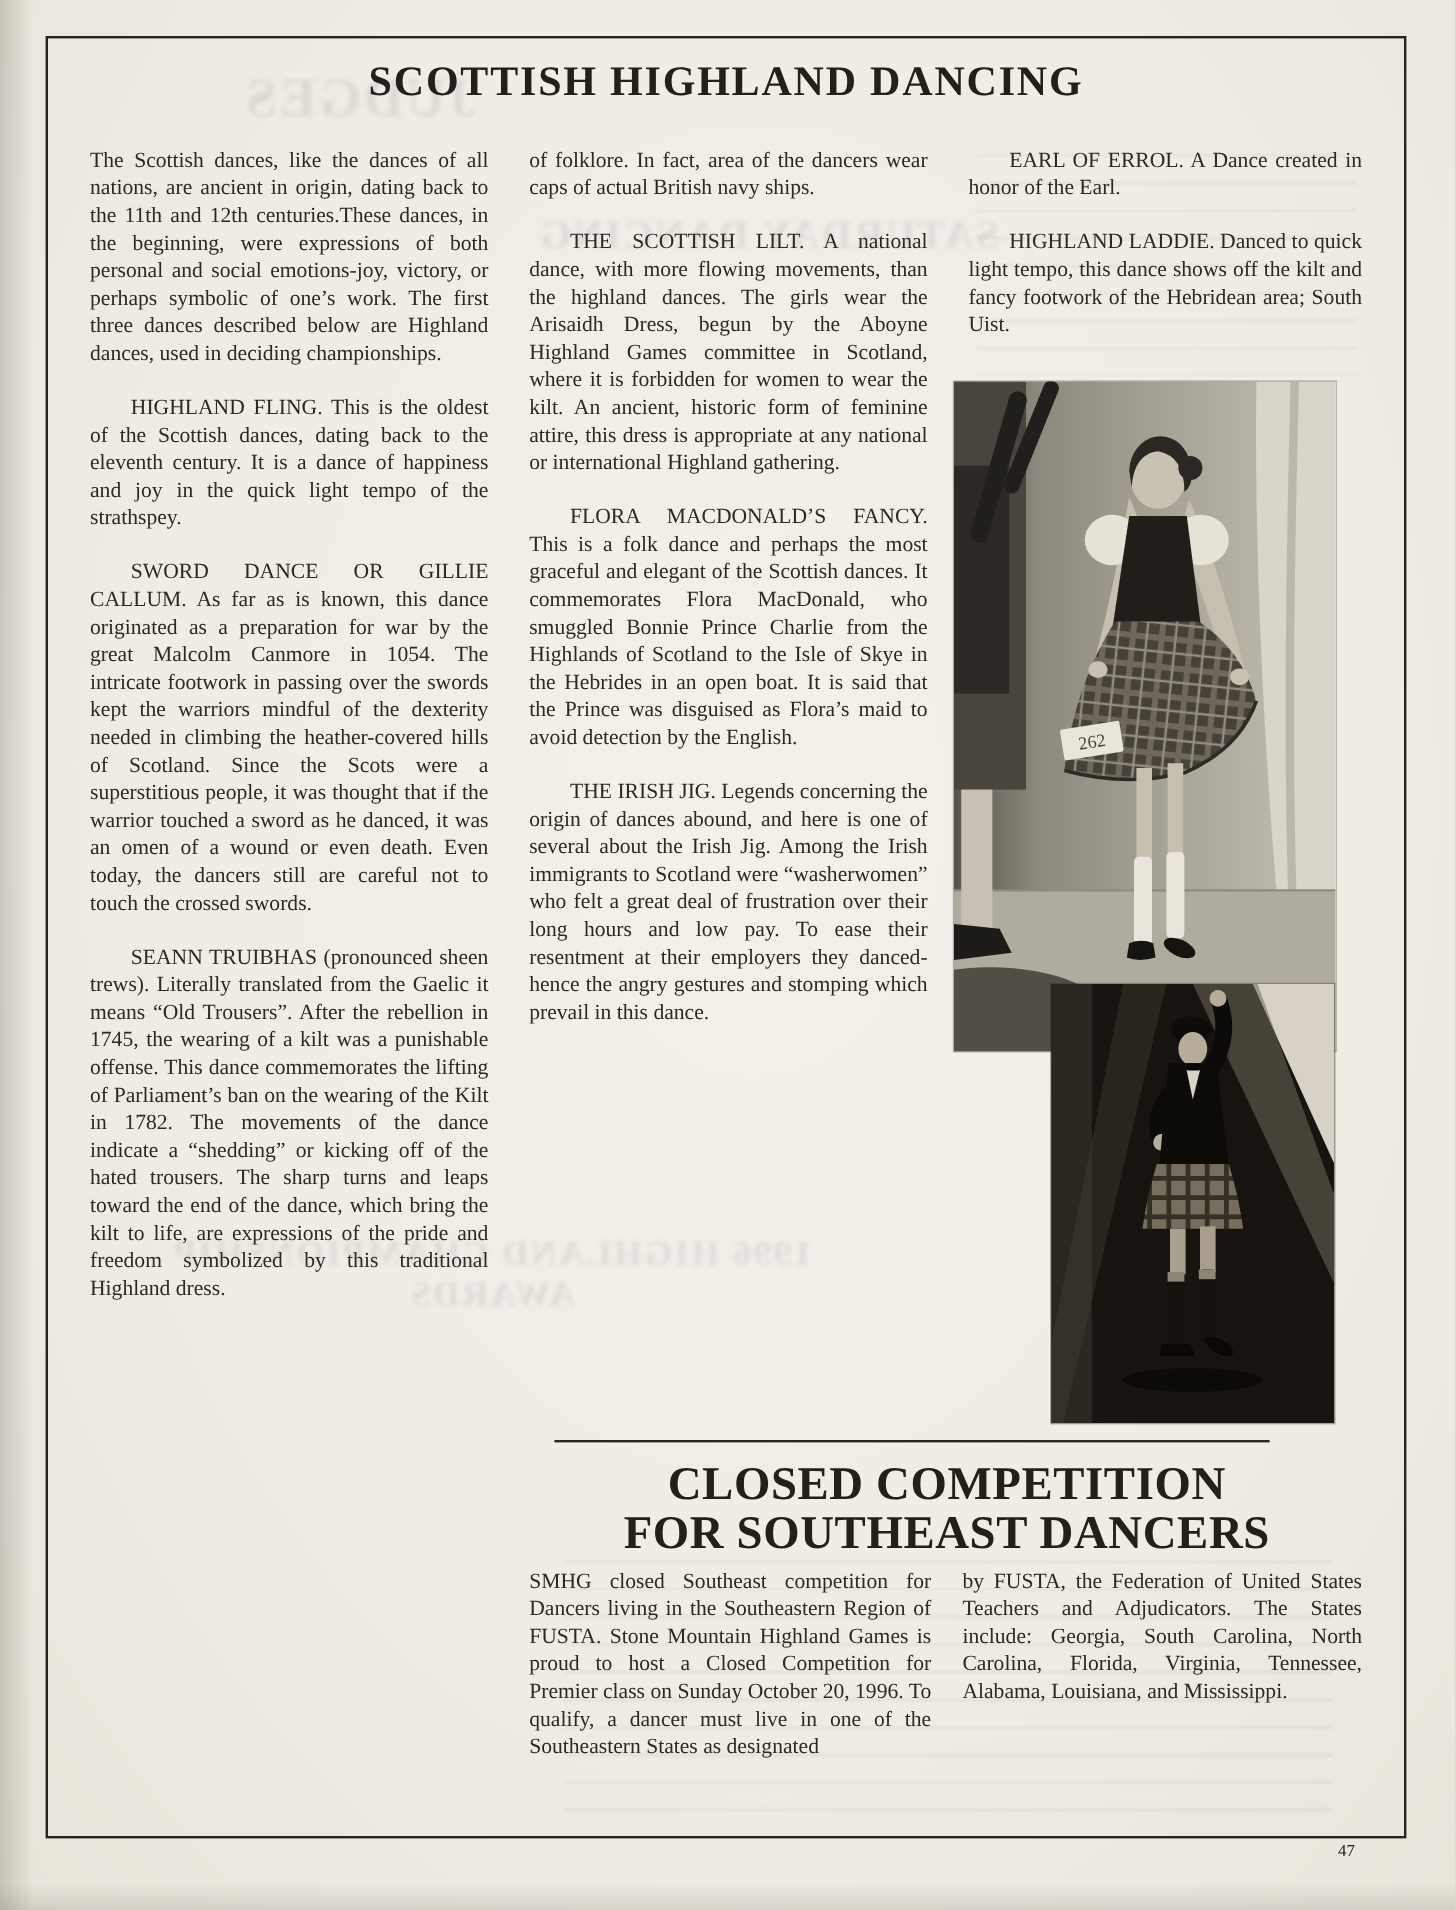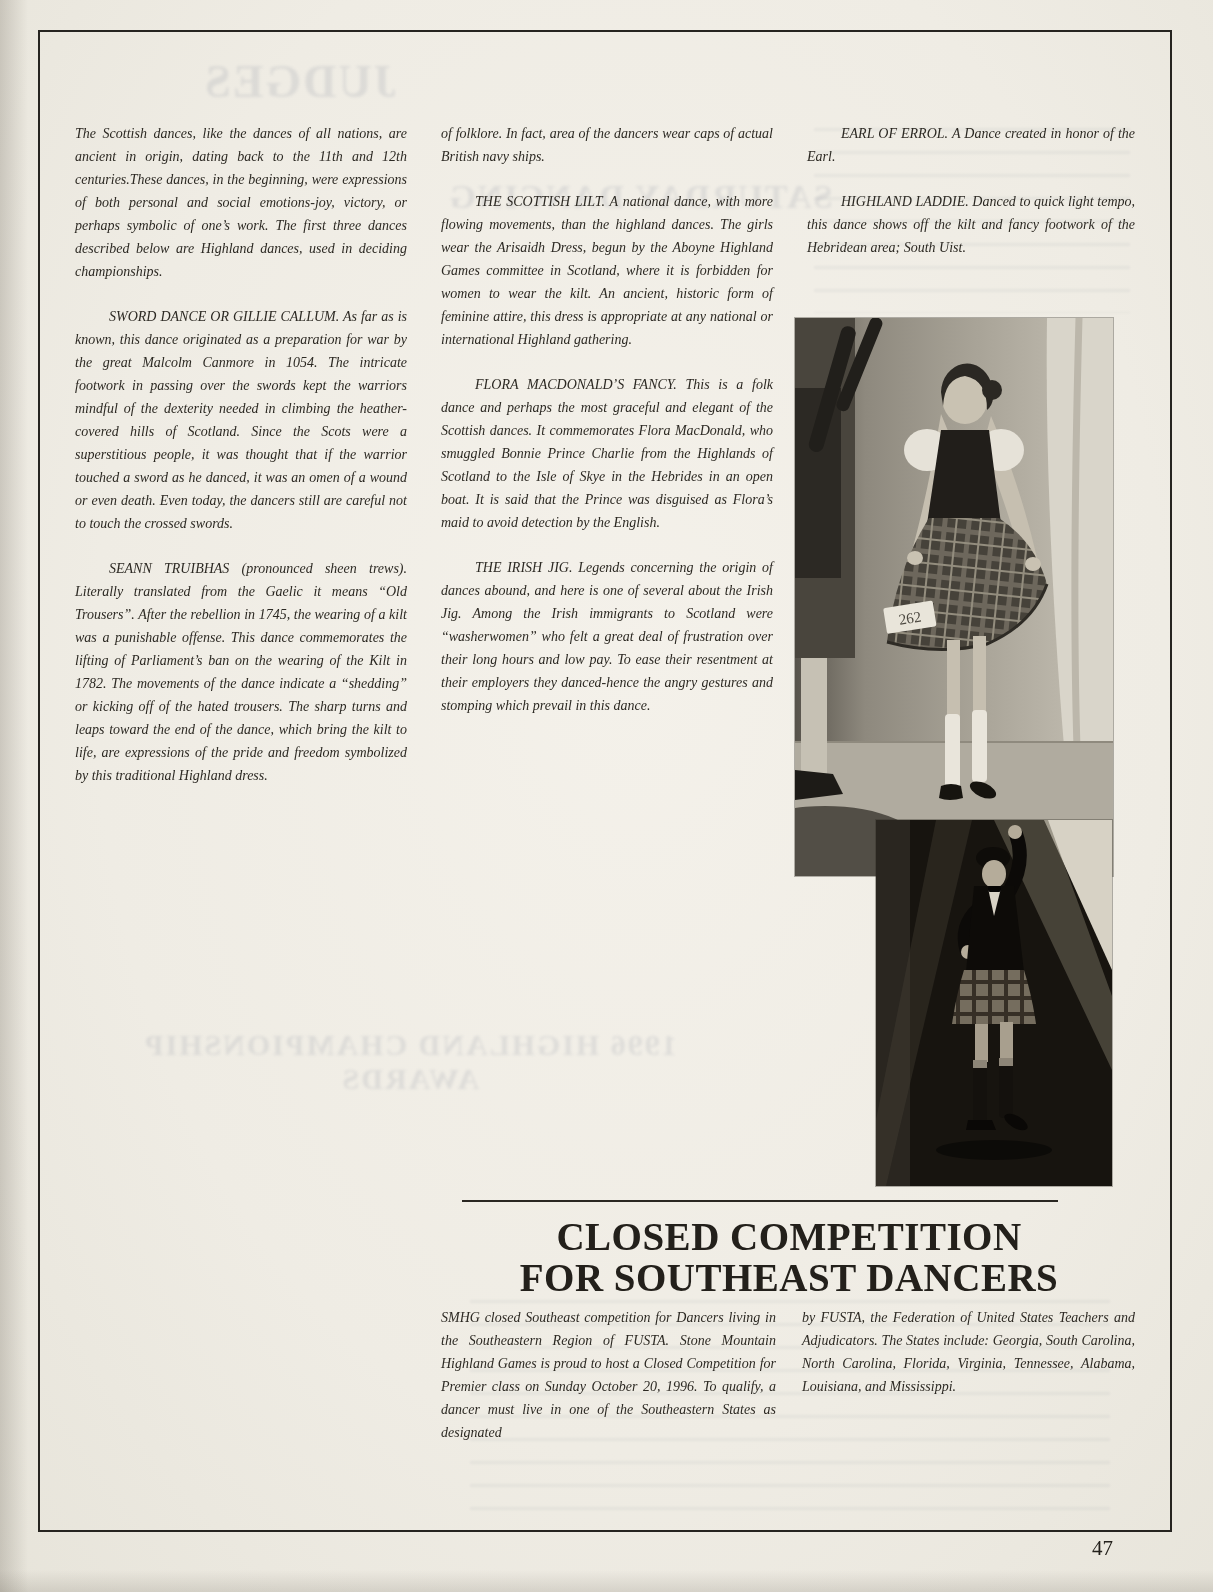--- a/index.html
+++ b/index.html
@@ -10,38 +10,38 @@
     font-family:"Liberation Serif","DejaVu Serif",serif; color:#2c2923; overflow:hidden;
   }
   .edge-left { position:absolute; left:0; top:0; bottom:0; width:28px;
     background:linear-gradient(90deg, rgba(70,62,50,.20), rgba(70,62,50,0)); z-index:5; }
   .edge-bottom { position:absolute; left:0; right:0; bottom:0; height:22px;
     background:linear-gradient(0deg, rgba(70,62,50,.14), transparent); z-index:5; }
   .frame { position:absolute; left:38px; top:30px; width:1134px; height:1502px;
     border:2px solid #262420; z-index:2; }
   .title { position:absolute; left:38px; top:48px; width:1134px; text-align:center;
     font-size:35px; font-weight:bold; letter-spacing:1.5px; color:#23201b; z-index:2; }
-  .col { position:absolute; text-align:justify; font-size:14px; line-height:23px; z-index:2;font-style:italic; }
+  .col { position:absolute; text-align:justify; font-size:18px; line-height:23px; z-index:2; }
   .col p { margin:0 0 22px; }
   p.indent { text-indent:34px; }
   .col1 { left:75px;  top:122px; width:332px; }
   .col2 { left:441px; top:122px; width:332px; }
   .col3 { left:807px; top:122px; width:328px; }
   .photo { position:absolute; z-index:3; box-shadow:0 0 0 1px rgba(50,46,38,.35); }
   .photo svg { display:block; }
   .photo1 { left:795px; top:318px; width:318px; height:558px; }
   .photo2 { left:876px; top:820px; width:236px; height:366px; z-index:4; }
   .rule { position:absolute; left:462px; top:1200px; width:596px; height:2px;
     background:#2a2722; z-index:2; }
   .subhead { position:absolute; left:441px; top:1216px; width:696px; text-align:center;
     font-size:39px; font-weight:bold; line-height:41px; letter-spacing:.5px; color:#23201b; z-index:2; }
   .subhead span { display:block; }
   .ccleft  { left:441px; top:1306px; width:335px; }
   .ccright { left:802px; top:1306px; width:333px; }
-  .pagenum { position:absolute; left:1092px; top:1536px; font-size:21px; color:#23201b; z-index:2; }
+  .pagenum { position:absolute; left:1115px; top:1536px; font-size:14px; color:#23201b; z-index:2; }
   .ghost-text { position:absolute; transform:scaleX(-1); color:#5e6880; opacity:.13;
     filter:blur(1.6px); font-weight:bold; text-align:center; letter-spacing:2px; z-index:1; }
   .ghost-lines { position:absolute; opacity:.055; filter:blur(1px); z-index:1;
     background:repeating-linear-gradient(180deg, #4a5570 0px, #4a5570 3px, transparent 3px, transparent 23px); }
 </style>
 </head>
 <body>
 
 <div class="page">
 
@@ -49,23 +49,25 @@
   <div class="edge-bottom"></div>
 
   <div class="ghost-text" style="top:55px;left:90px;width:420px;font-size:46px;">JUDGES</div>
   <div class="ghost-text" style="top:178px;left:360px;width:560px;font-size:34px;">SATURDAY DANCING</div>
   <div class="ghost-text" style="top:1028px;left:80px;width:660px;font-size:30px;">1996 HIGHLAND CHAMPIONSHIP AWARDS</div>
   <div class="ghost-lines" style="left:470px;top:1300px;width:640px;height:215px;"></div>
   <div class="ghost-lines" style="left:814px;top:128px;width:316px;height:185px;"></div>
 
   <div class="frame"></div>
 
+  <h1 class="title">SCOTTISH HIGHLAND DANCING</h1>
 
   <div class="col col1">
     <p>The Scottish dances, like the dances of all nations, are ancient in origin, dating back to the 11th and 12th centuries.These dances, in the beginning, were expressions of both personal and social emotions-joy, victory, or perhaps symbolic of one’s work. The first three dances described below are Highland dances, used in deciding championships.</p>
+    <p class="indent">HIGHLAND FLING. This is the oldest of the Scottish dances, dating back to the eleventh century. It is a dance of happiness and joy in the quick light tempo of the strathspey.</p>
     <p class="indent">SWORD DANCE OR GILLIE CALLUM. As far as is known, this dance originated as a preparation for war by the great Malcolm Canmore in 1054. The intricate footwork in passing over the swords kept the warriors mindful of the dexterity needed in climbing the heather-covered hills of Scotland. Since the Scots were a superstitious people, it was thought that if the warrior touched a sword as he danced, it was an omen of a wound or even death. Even today, the dancers still are careful not to touch the crossed swords.</p>
     <p class="indent">SEANN TRUIBHAS (pronounced sheen trews). Literally translated from the Gaelic it means “Old Trousers”. After the rebellion in 1745, the wearing of a kilt was a punishable offense. This dance commemorates the lifting of Parliament’s ban on the wearing of the Kilt in 1782. The movements of the dance indicate a “shedding” or kicking off of the hated trousers. The sharp turns and leaps toward the end of the dance, which bring the kilt to life, are expressions of the pride and freedom symbolized by this traditional Highland dress.</p>
   </div>
 
   <div class="col col2">
     <p>of folklore. In fact, area of the dancers wear caps of actual British navy ships.</p>
     <p class="indent">THE SCOTTISH LILT. A national dance, with more flowing movements, than the highland dances. The girls wear the Arisaidh Dress, begun by the Aboyne Highland Games committee in Scotland, where it is forbidden for women to wear the kilt. An ancient, historic form of feminine attire, this dress is appropriate at any national or international Highland gathering.</p>
     <p class="indent">FLORA MACDONALD’S FANCY. This is a folk dance and perhaps the most graceful and elegant of the Scottish dances. It commemorates Flora MacDonald, who smuggled Bonnie Prince Charlie from the Highlands of Scotland to the Isle of Skye in the Hebrides in an open boat. It is said that the Prince was disguised as Flora’s maid to avoid detection by the English.</p>
     <p class="indent">THE IRISH JIG. Legends concerning the origin of dances abound, and here is one of several about the Irish Jig. Among the Irish immigrants to Scotland were “washerwomen” who felt a great deal of frustration over their long hours and low pay. To ease their resentment at their employers they danced-hence the angry gestures and stomping which prevail in this dance.</p>
   </div>

